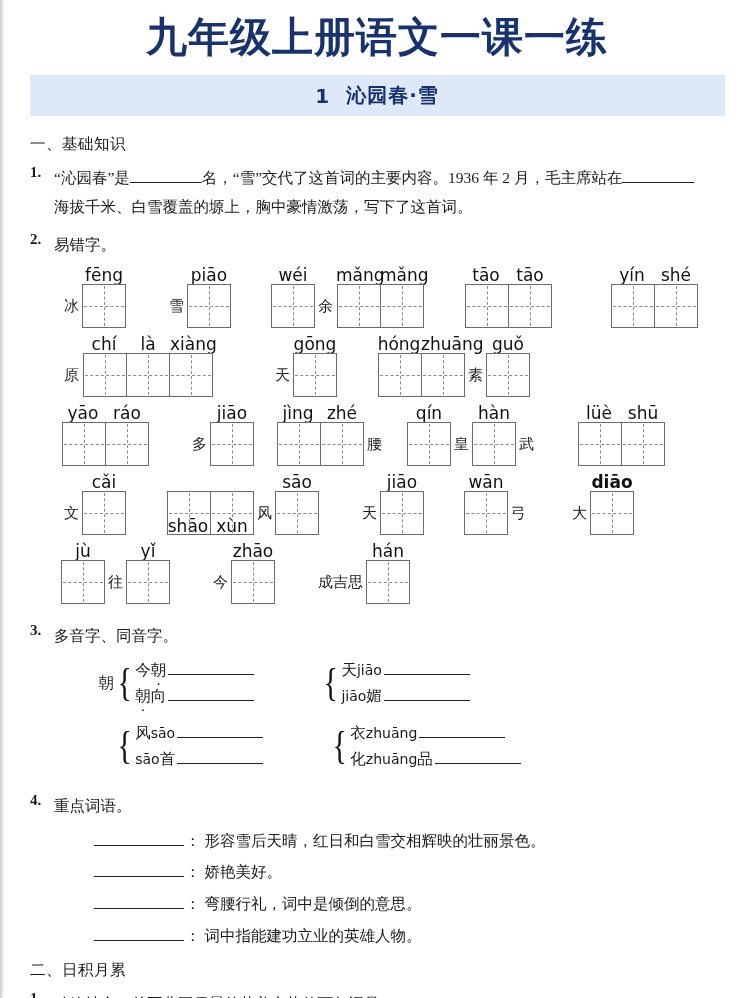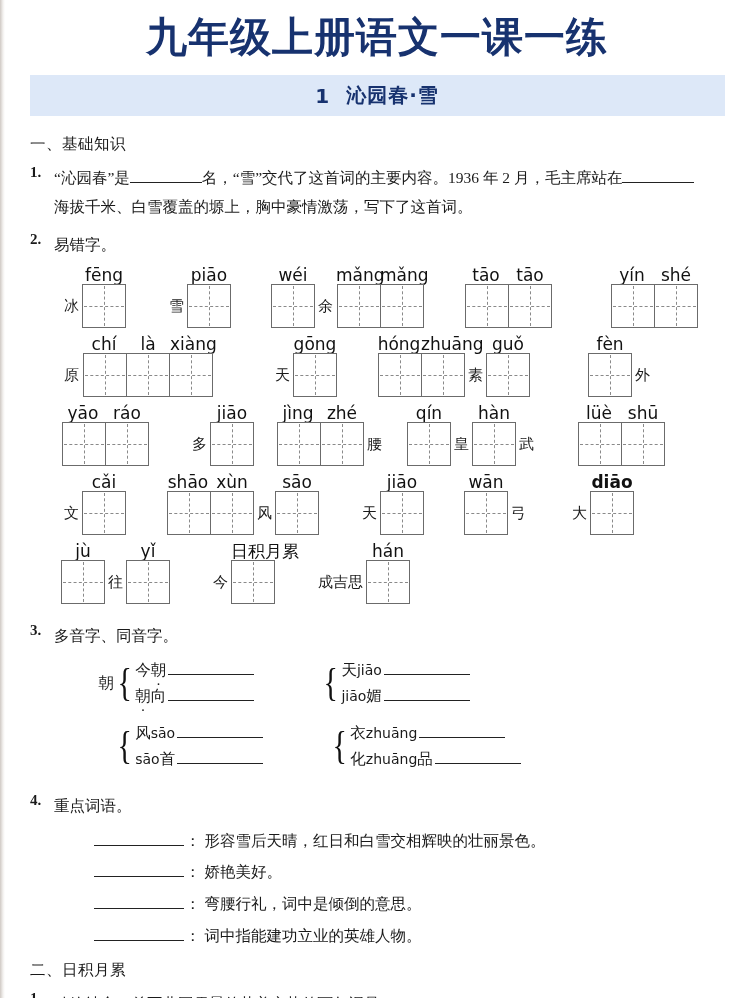--- a/index.html
+++ b/index.html
@@ -261,29 +261,20 @@
               </div>
               <div class="item">
                 <div class="cellwrap">
                   <div class="pinyin"><span style="display: inline-block; width: 44px; text-align: center;">guǒ</span></div>
                   <div class="boxrow">
                     <div class="box"></div>
                   </div>
                 </div>
               </div>
               <div class="spacer-lg"></div>
-              <div class="item">
-                <div class="cellwrap">
-                  <div class="pinyin"><span style="display: inline-block; width: 44px; text-align: center;">fèn</span></div>
-                  <div class="boxrow">
-                    <div class="box"></div>
-                  </div>
-                </div>
-                <div class="trail">外</div>
-              </div>
             </div>
             <div class="grow">
               <div class="item">
                 <div class="cellwrap">
                   <div class="pinyin"><span style="display: inline-block; width: 44px; text-align: center;">yāo</span><span style="display: inline-block; width: 44px; text-align: center;">ráo</span></div>
                   <div class="boxrow">
                     <div class="box"></div>
                     <div class="box"></div>
                   </div>
                 </div>
@@ -345,21 +336,21 @@
                 <div class="cellwrap">
                   <div class="pinyin"><span style="display: inline-block; width: 44px; text-align: center;">cǎi</span></div>
                   <div class="boxrow">
                     <div class="box"></div>
                   </div>
                 </div>
               </div>
               <div class="spacer-md"></div>
               <div class="item">
                 <div class="cellwrap">
-                  <div class="pinyin"><span style="display: inline-block; width: 44px; text-align: center;">shāo</span><span style="display: inline-block; width: 44px; text-align: center;">xùn</span></div>
+                  <div class="pinyin"><span style="display: inline-block; width: 44px; text-align: center;">shāo</span><span style="display: inline-block; width: 44px; text-align: center; margin-top: 44px;">xùn</span></div>
                   <div class="boxrow">
                     <div class="box"></div>
                     <div class="box"></div>
                   </div>
                 </div>
                 <div class="trail">风</div>
               </div>
               <div class="item">
                 <div class="cellwrap">
                   <div class="pinyin"><span style="display: inline-block; width: 44px; text-align: center;">sāo</span></div>
@@ -414,21 +405,21 @@
                   <div class="pinyin"><span style="display: inline-block; width: 44px; text-align: center;">yǐ</span></div>
                   <div class="boxrow">
                     <div class="box"></div>
                   </div>
                 </div>
               </div>
               <div class="spacer-md"></div>
               <div class="item">
                 <div class="lead">今</div>
                 <div class="cellwrap">
-                  <div class="pinyin"><span style="display: inline-block; width: 44px; text-align: center;">日积月累</span></div>
+                  <div class="pinyin"><span style="display: inline-block; width: 44px; text-align: center;">zhāo</span></div>
                   <div class="boxrow">
                     <div class="box"></div>
                   </div>
                 </div>
               </div>
               <div class="spacer-md"></div>
               <div class="item">
                 <div class="lead">成吉思</div>
                 <div class="cellwrap">
                   <div class="pinyin"><span style="display: inline-block; width: 44px; text-align: center;">hán</span></div>

